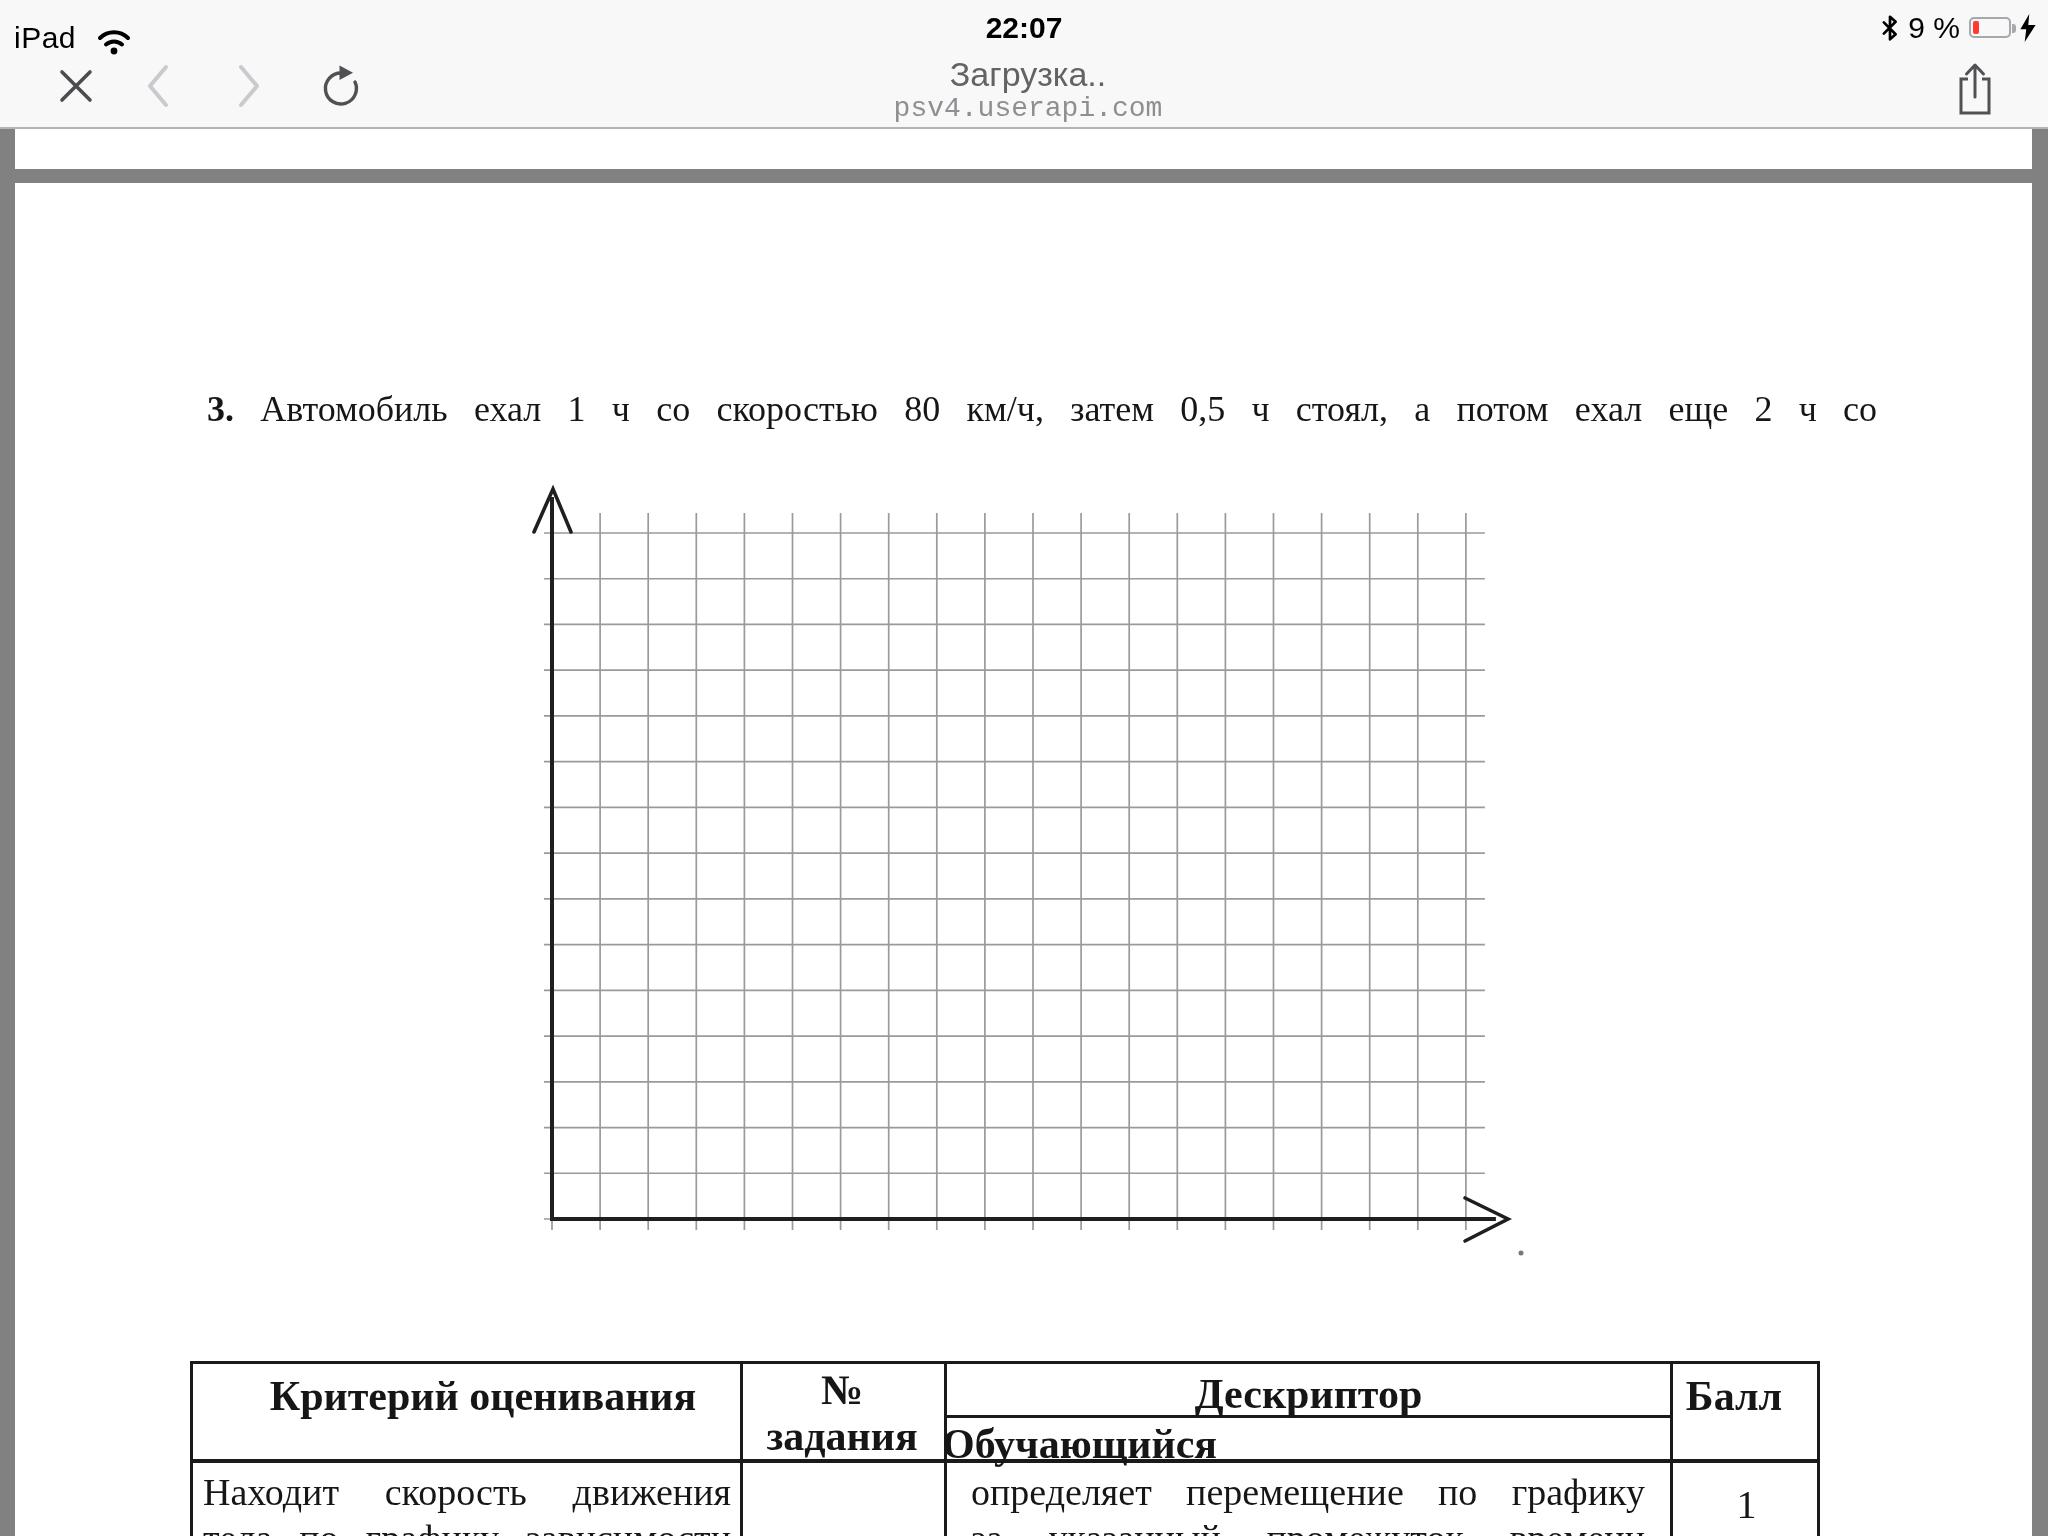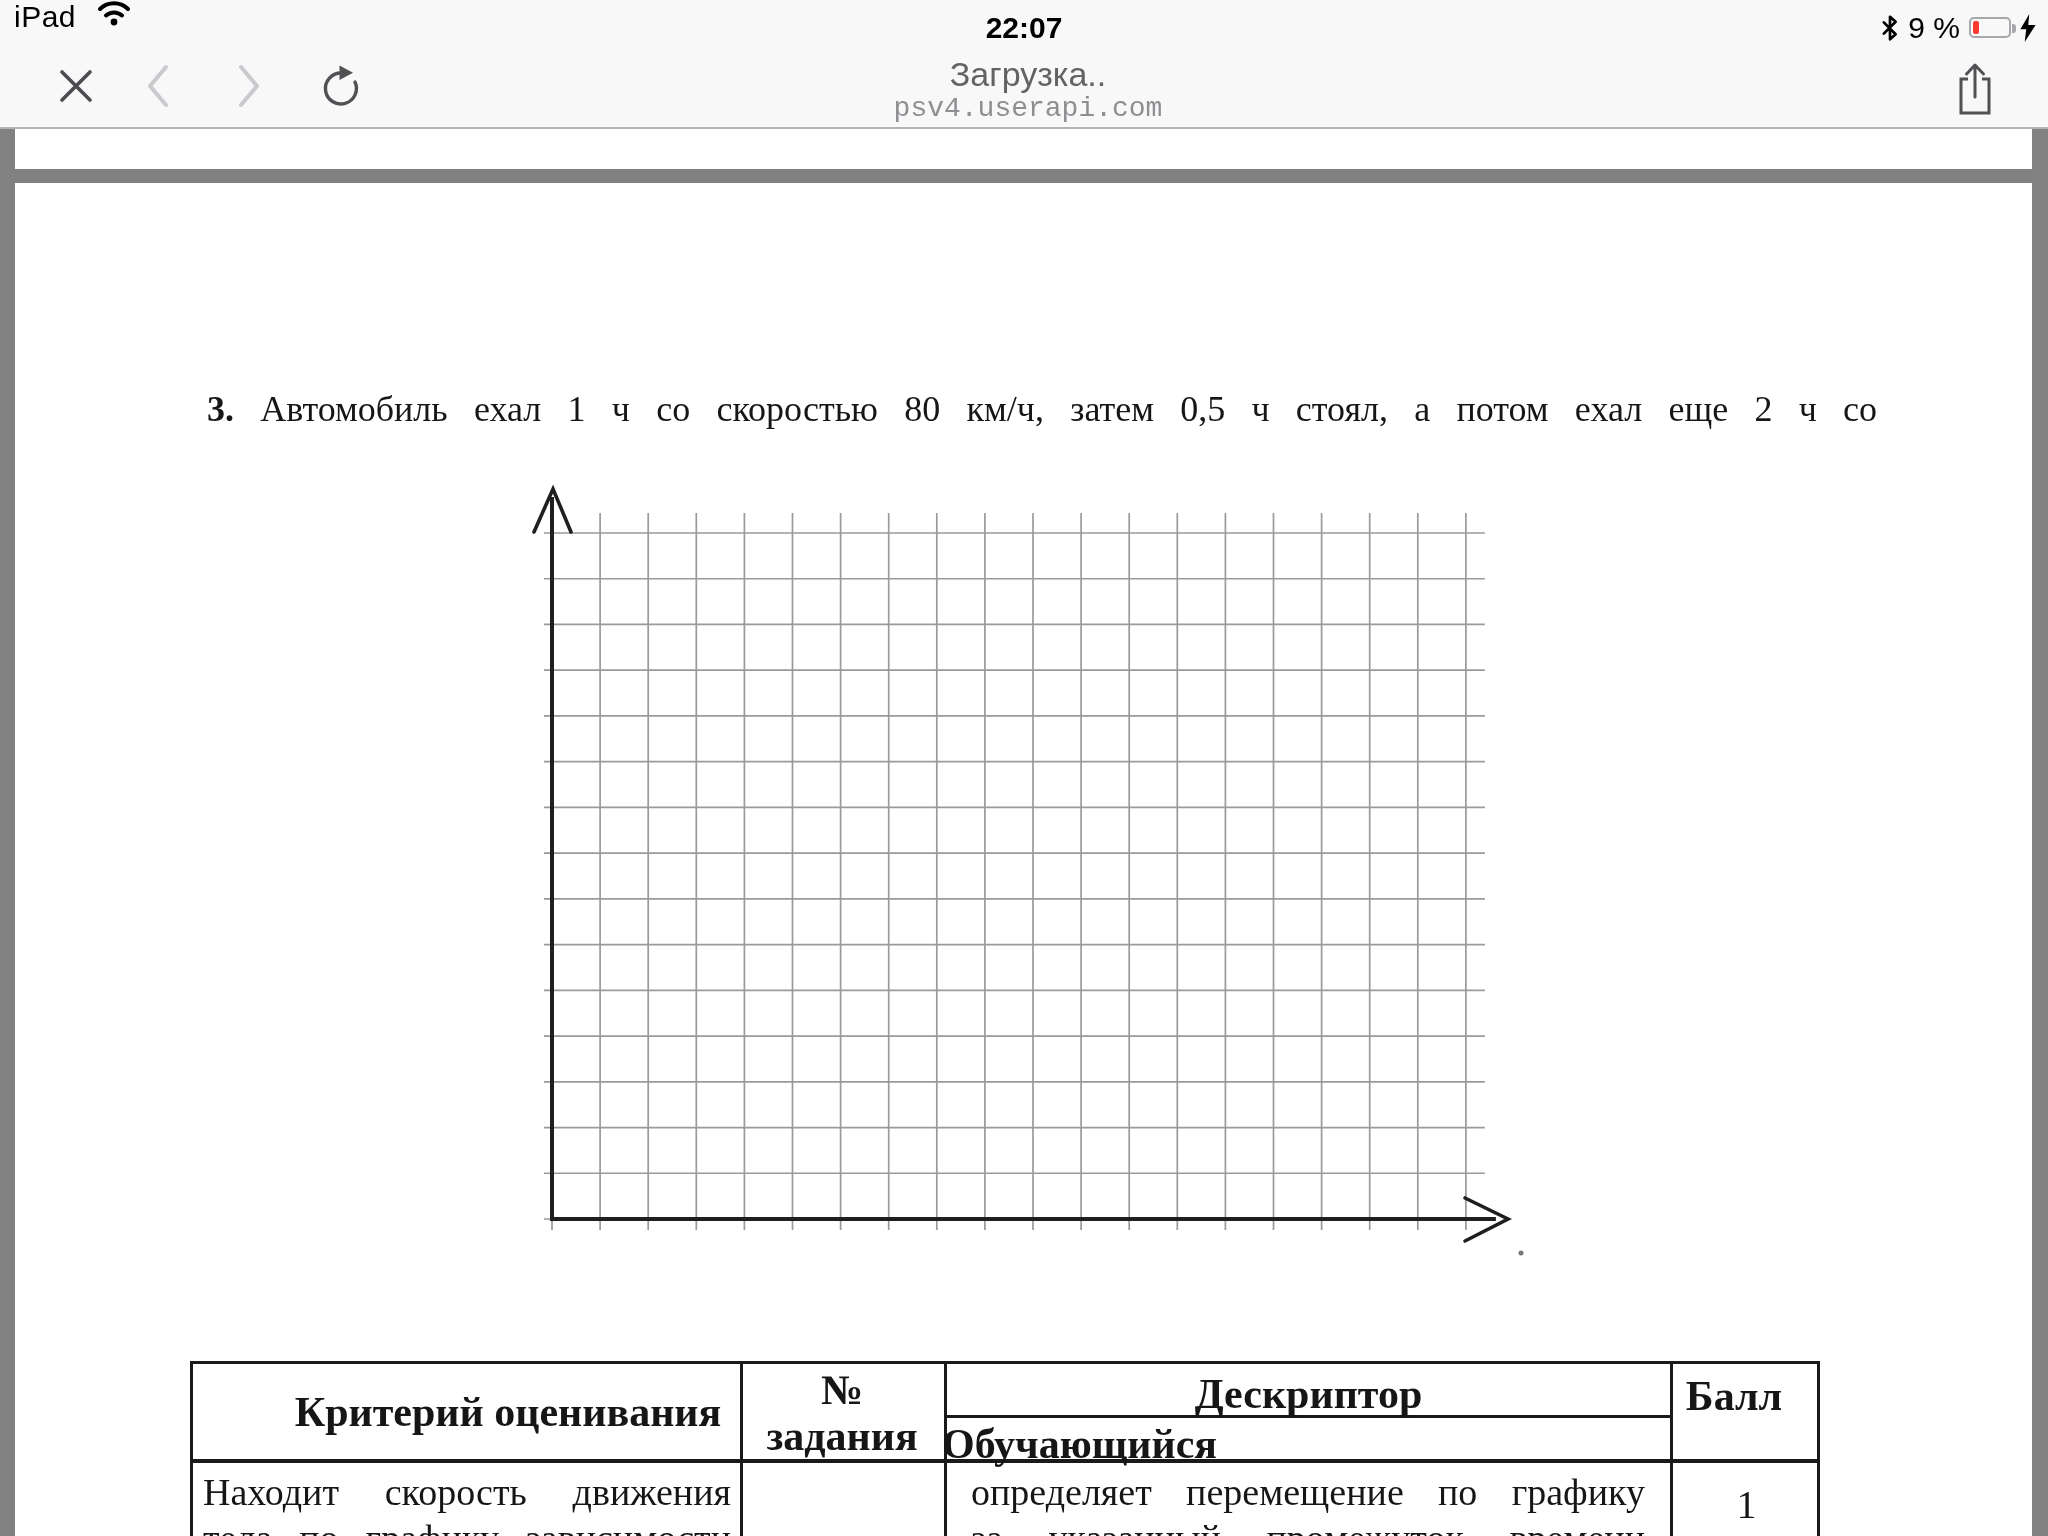--- a/index.html
+++ b/index.html
@@ -6,21 +6,21 @@
   body{
     width:2048px;height:1536px;overflow:hidden;position:relative;
     background:#ffffff;
     font-family:"Liberation Sans", sans-serif;
   }
   
   .statusbar{
     position:absolute;left:0;top:0;width:2048px;height:55px;
     background:#f8f8f8;
   }
-  .sb-left{position:absolute;left:14px;top:0;height:55px;display:flex;align-items:flex-start;gap:21px;}
+  .sb-left{position:absolute;left:14px;top:0;height:55px;display:flex;align-items:flex-end;gap:21px;}
   .sb-device{font-size:30px;color:#000;letter-spacing:.5px;}
   .sb-time{
     position:absolute;left:0;right:0;top:0;height:55px;
     display:flex;align-items:center;justify-content:center;
     font-size:30px;font-weight:700;color:#000;
   }
   .sb-right{position:absolute;right:12px;top:0;height:55px;display:flex;align-items:center;gap:9px;}
   .sb-pct{font-size:30px;color:#000;}
   .battery{position:relative;width:42px;height:21px;border:2.5px solid #a7a7ac;border-radius:5px;box-sizing:border-box;}
   .battery-fill{position:absolute;left:2px;top:2px;bottom:2px;width:6px;background:#ff3b30;border-radius:2px;}
@@ -176,21 +176,21 @@
     <circle cx="1521" cy="1253" r="2.5" fill="#777"></circle>
   </svg>
 
 <div class="rubric">
   <div class="rb-v" style="left:547px;"></div>
   <div class="rb-v" style="left:751px;"></div>
   <div class="rb-v" style="left:1477px;"></div>
   <div class="rb-h" style="left:751px;width:729px;top:51px;"></div>
   <div class="rb-h" style="left:0;right:0;top:95px;height:4px;"></div>
 
-  <div class="cell th" style="left:0;width:580px;top:24px;padding-left:25px;">Критерий оценивания</div>
+  <div class="cell th" style="left:0;width:580px;top:8px;">Критерий оценивания</div>
   <div class="cell th" style="left:547px;width:204px;top:3px;line-height:46px;">
     <div>№</div>
     <div>задания</div>
   </div>
   <div class="cell th" style="left:751px;width:729px;top:6px;">Дескриптор</div>
   <div class="cell th" style="left:749px;width:700px;top:56px;text-align:left;">Обучающийся</div>
   <div class="cell th" style="left:1480px;width:122px;top:8px;">Балл</div>
 
   <div class="cell td just" style="left:10px;width:528px;top:105px;">
     <div>Находит скорость движения</div>

